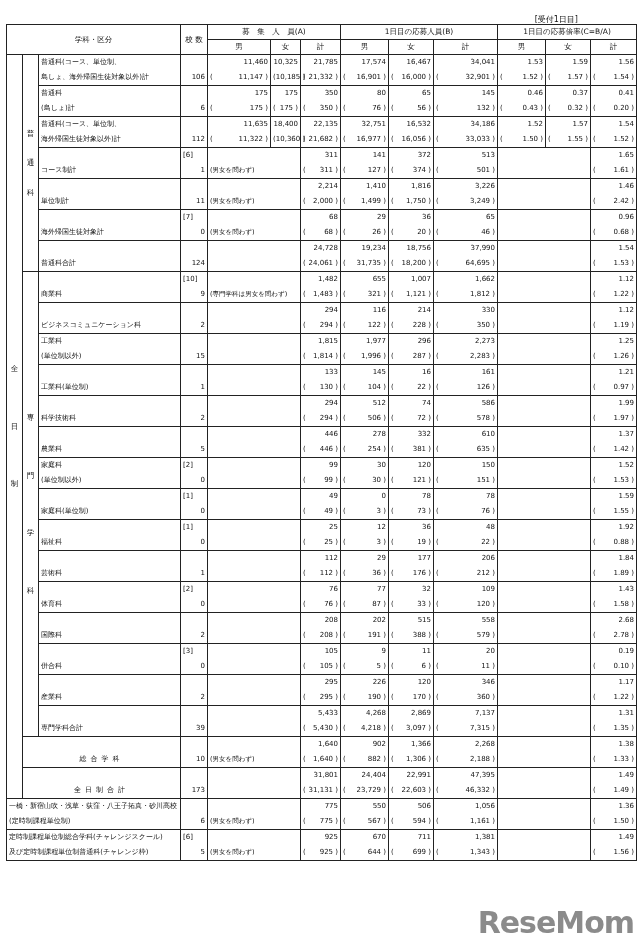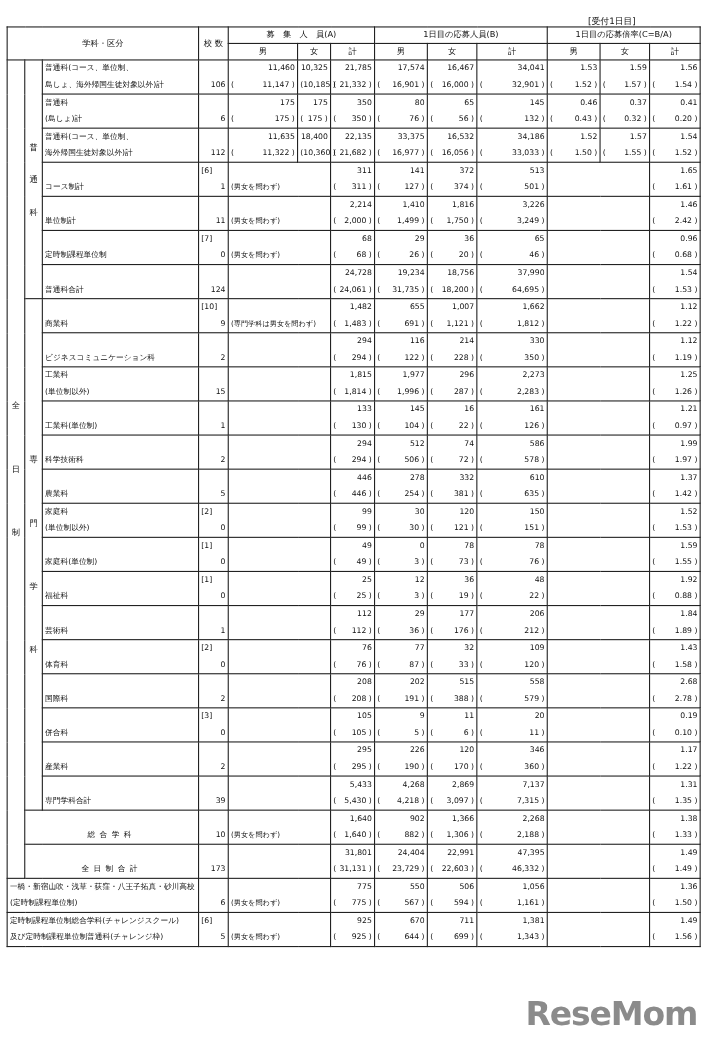--- a/index.html
+++ b/index.html
@@ -234,21 +234,21 @@
           </div>
         </td>
         <td class="cell2 num">
           <div class="split">
             <div>22,135</div>
             <div><span style="float:left">(</span><span>21,682</span><span> )</span></div>
           </div>
         </td>
         <td class="cell2 num">
           <div class="split">
-            <div>33,375</div>
+            <div>32,751</div>
             <div><span style="float:left">(</span><span>16,977</span><span> )</span></div>
           </div>
         </td>
         <td class="cell2 num">
           <div class="split">
             <div>16,532</div>
             <div><span style="float:left">(</span><span>16,056</span><span> )</span></div>
           </div>
         </td>
         <td class="cell2 num">
@@ -375,21 +375,21 @@
           <div class="split">
             <div>1.46</div>
             <div><span style="float:left">(</span><span>2.42</span><span> )</span></div>
           </div>
         </td>
       </tr>
       <tr>
         <td class="cell2 lbl">
           <div class="split">
             <div></div>
-            <div>定時制課程単位制</div>
+            <div>海外帰国生徒対象計</div>
           </div>
         </td>
         <td class="cell2">
           <div class="split">
             <div class="bracket">[7]</div>
             <div class="num" style="text-align:right">0</div>
           </div>
         </td>
         <td colspan="2" class="cell2">
           <div class="split">
@@ -507,21 +507,21 @@
         </td>
         <td class="cell2 num">
           <div class="split">
             <div>1,482</div>
             <div><span style="float:left">(</span><span>1,483</span><span> )</span></div>
           </div>
         </td>
         <td class="cell2 num">
           <div class="split">
             <div>655</div>
-            <div><span style="float:left">(</span><span>691</span><span> )</span></div>
+            <div><span style="float:left">(</span><span>321</span><span> )</span></div>
           </div>
         </td>
         <td class="cell2 num">
           <div class="split">
             <div>1,007</div>
             <div><span style="float:left">(</span><span>1,121</span><span> )</span></div>
           </div>
         </td>
         <td class="cell2 num">
           <div class="split">

